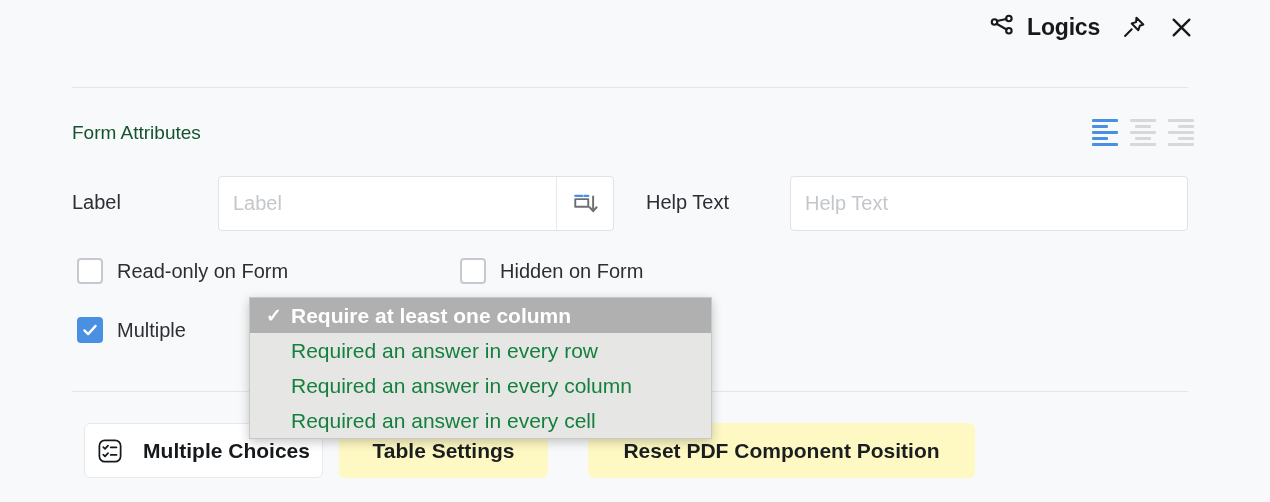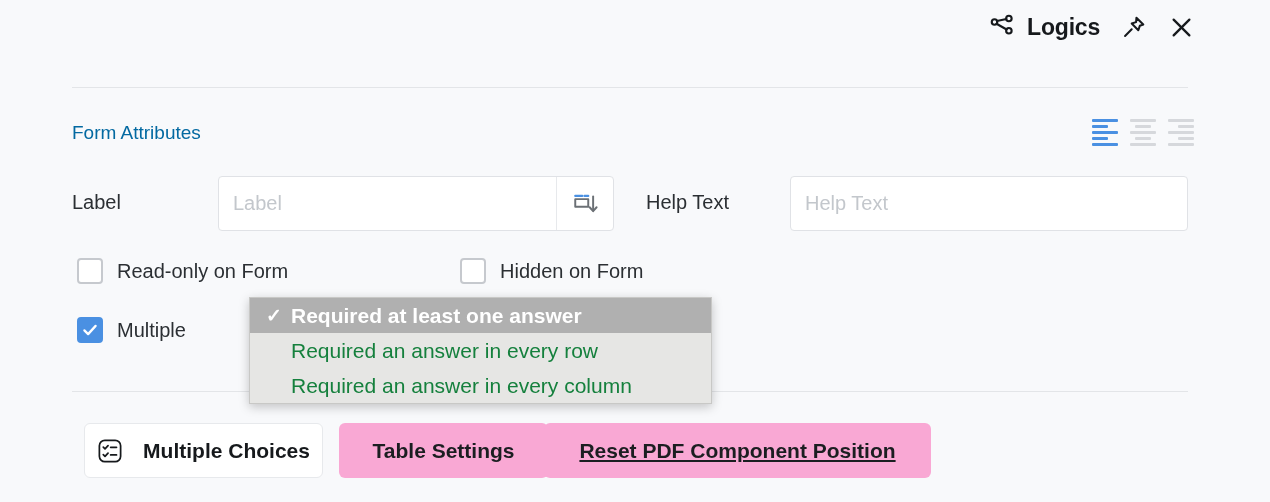--- a/index.html
+++ b/index.html
@@ -82,21 +82,21 @@
   }
   .divider.top { top: 87px; }
   .divider.bottom { top: 391px; }
 
   
   .section-label {
     position: absolute;
     left: 72px;
     top: 122px;
     font-size: 19px;
-    color: #0369a1;
+    color: #14532d;
     font-weight: 400;
   }
   .align-group {
     position: absolute;
     right: 76px;
     top: 118px;
     display: flex;
     gap: 6px;
   }
   .align-btn {
@@ -280,26 +280,26 @@
     white-space: nowrap;
     padding: 0 18px;
   }
   .btn.primary-outline {
     background: #ffffff;
     border: 1px solid #e7e9ec;
     left: 0;
     width: 239px;
   }
   .btn.muted {
-    background: #f9a8d4;
+    background: #fef9c3;
     border: 1px solid transparent;
     color: #1b1e21;
   }
   .btn.settings { left: 255px; width: 209px; }
-  .btn.reset    { left: 460px; width: 387px; text-decoration: underline; }
+  .btn.reset    { left: 504px; width: 387px; }
 
   svg { display: block; }
 </style>
 </head>
 <body>
 
 <div class="header">
 
 
   <div class="header-actions">
@@ -410,33 +410,37 @@
       </svg>
     </span>
     <span class="chk-label">Multiple</span>
   </div>
 </div>
 
 <div class="dropdown">
 
   <div class="dd-item selected">
     <span class="dd-check">✓</span>
-    <span>Required at least one answer</span>
+    <span>Require at least one column</span>
   </div>
 
   <div class="dd-item">
     <span class="dd-check"></span>
     <span>Required an answer in every row</span>
   </div>
 
   <div class="dd-item">
     <span class="dd-check"></span>
     <span>Required an answer in every column</span>
   </div>
 
+  <div class="dd-item">
+    <span class="dd-check"></span>
+    <span>Required an answer in every cell</span>
+  </div>
 
 </div>
 
 <div class="divider bottom"></div>
 
 <div class="btn-row">
 
   <div class="btn primary-outline">
     <span>
       <svg width="26" height="26" viewBox="0 0 24 24" fill="none" stroke="#16191c" stroke-width="1.6" stroke-linecap="round" stroke-linejoin="round">

